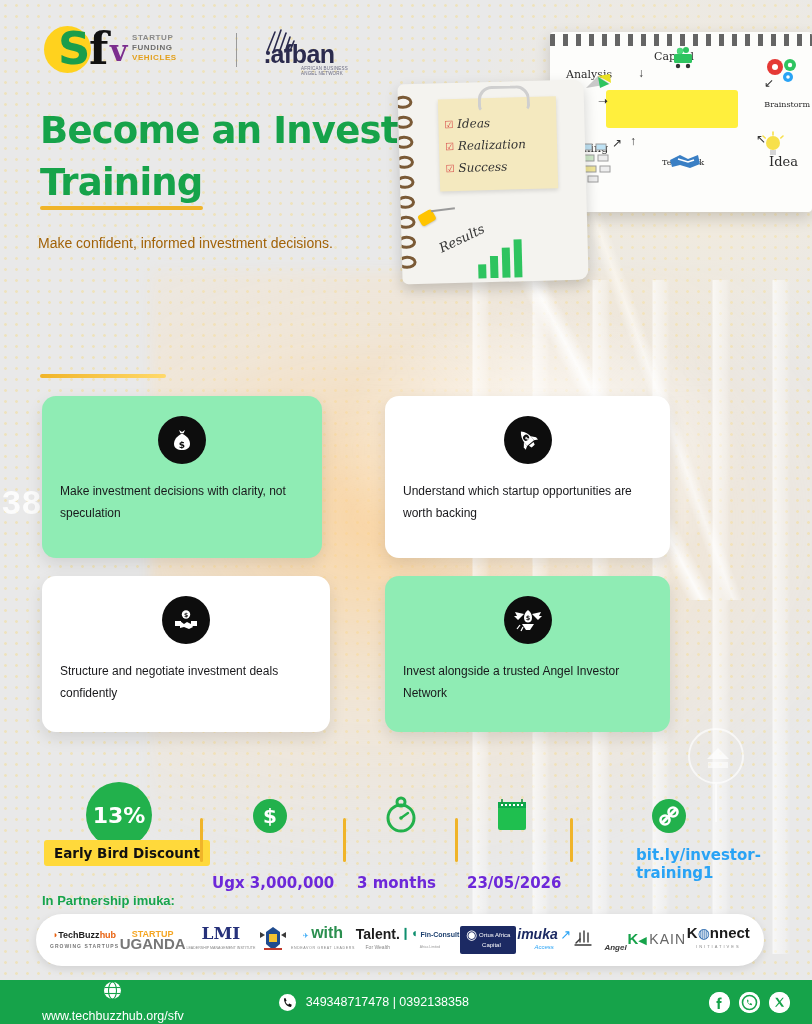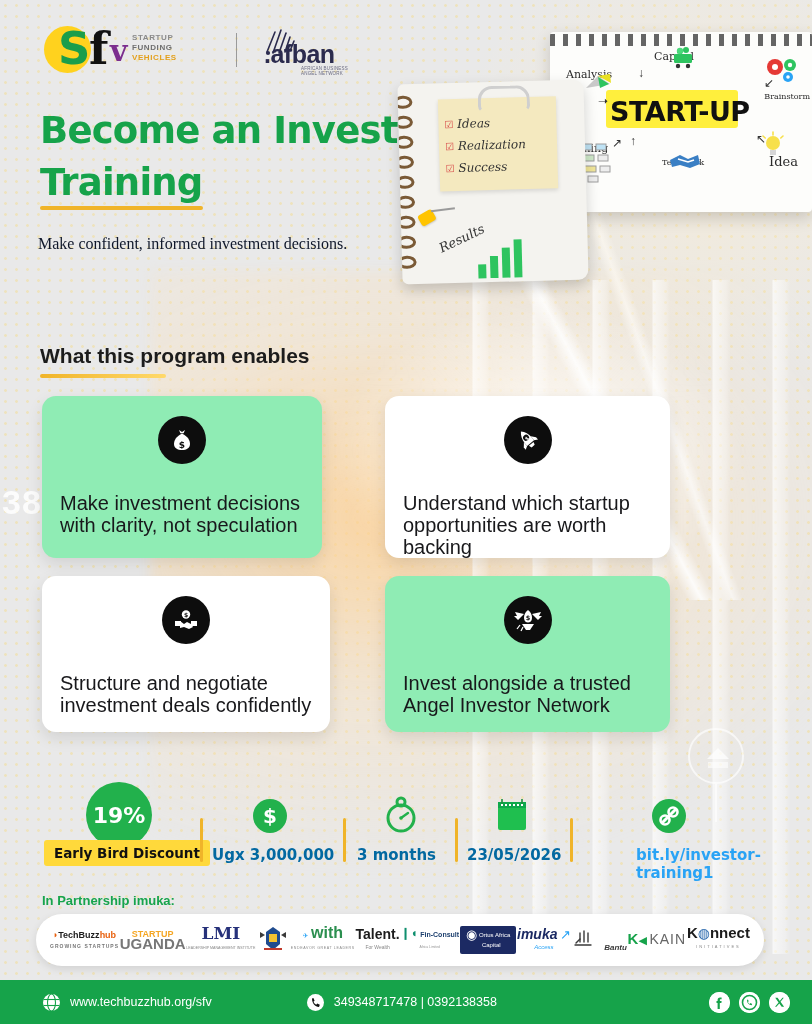--- a/index.html
+++ b/index.html
@@ -136,21 +136,21 @@
     font-size: 37px; font-weight: 800; color: #16a34a;
     line-height: 52px; letter-spacing: -.8px;
     font-family: "DejaVu Sans", sans-serif;
   }
   .head-rule {
     position: absolute; left: 40px; top: 206px;
     width: 163px; height: 4px; border-radius: 2px; background: #F0B429;
   }
   .subhead {
     position: absolute; left: 38px; top: 228px; width: 330px;
-    font-size: 16px; color: #0f172a; line-height: 31px; font-family: Liberation Serif, serif;
+    font-size: 14px; color: #a16207; line-height: 31px;
   }
 
   
   .hero { position: absolute; left: 392px; top: 22px; width: 420px; height: 270px; }
   .notepad {
     position: absolute; left: 8px; top: 60px;
     width: 186px; height: 200px; background: #f4f3ef;
     border-radius: 6px 10px 10px 6px;
     box-shadow: 0 6px 14px rgba(0,0,0,.18);
     transform: rotate(-1.5deg);
@@ -243,21 +243,21 @@
   .c1 { left: 0px;   top: 0px;   width: 280px; height: 162px; }
   .c2 { left: 343px; top: 0px;   width: 285px; height: 162px; }
   .c3 { left: 0px;   top: 180px; width: 288px; height: 156px; }
   .c4 { left: 343px; top: 180px; width: 285px; height: 156px; }
   .icon-circle {
     width: 48px; height: 48px; border-radius: 50%;
     background: #0d0d0d; display: flex; align-items: center; justify-content: center;
     flex: 0 0 auto;
   }
   .card-text {
-    margin-top: 28px; font-size: 20px; line-height: 22px;
+    margin-top: 16px; font-size: 12px; line-height: 22px;
     color: #18181b; text-align: left; align-self: flex-start;
   }
   .c2 .icon-circle, .c2 .card-text, .c4 .card-text { }
 
   
   .strip { position: absolute; left: 0; top: 780px; width: 812px; height: 92px; }
   .badge50 {
     position: absolute; left: 86px; top: 2px;
     width: 66px; height: 66px; border-radius: 50%;
     background: #22B14C; color: #fff;
@@ -268,22 +268,23 @@
   .earlybird {
     position: absolute; left: 44px; top: 60px;
     background: #FFD93B; color: #111;
     font-size: 13.5px; font-weight: 800;
     padding: 5px 10px; border-radius: 3px;
     font-family: "DejaVu Sans", sans-serif;
   }
   .divider { position: absolute; width: 3px; height: 44px; background: #F0B429; top: 38px; border-radius: 2px; }
   .d1 { left: 200px; } .d2 { left: 343px; } .d3 { left: 455px; } .d4 { left: 570px; }
   .strip-lbl {
-    position: absolute; font-size: 15px; font-weight: 800; color: #0369a1;
+    position: absolute; font-size: 15px; font-weight: 800; color: #6d28d9;
     font-family: "DejaVu Sans", sans-serif;
+    margin-top: 28px;
   }
   .strip-ico { position: absolute; }
   .linktext {
     position: absolute; font-size: 15px; font-weight: 800; color: #29A3F5;
     font-family: "DejaVu Sans", sans-serif;
     margin-left: 48px;
   }
 
   
   .part-title {
@@ -357,25 +358,24 @@
     <span>Training</span>
   </div>
   <div class="head-rule"></div>
   <div class="subhead">Make confident, informed investment decisions.</div>
 
   <div class="hero">
 
     <div class="whiteboard">
       <div class="wb-rings"></div>
       <div class="wb-hl"></div>
-      <div class="wb-startup">START-UP</div>
 
       <div class="wb-lbl" style="left:16px; top:36px;">Analysis</div>
       <div class="wb-lbl" style="left:104px; top:18px;">Capital</div>
-      <div class="wb-lbl sm" style="right:2px; top:60px;">Brainstorm</div>
+      <div class="wb-lbl sm" style="right:2px; top:68px;">Brainstorm</div>
       <div class="wb-lbl" style="left:16px; top:110px;">Planing</div>
       <div class="wb-lbl sm" style="left:112px; top:126px;">Teamwork</div>
       <div class="wb-lbl" style="right:14px; top:122px; font-size:13px;">Idea</div>
 
       <svg class="wb-pie" width="32" height="26" viewBox="0 0 32 26">
         <path d="M4 20 L16 8 L28 16 Z" fill="#c9c9c9"></path>
         <path d="M16 8 L28 6 L29 15 Z" fill="#e8e021"></path>
         <path d="M16 9 L27 16 L18 20 Z" fill="#2ec45f"></path>
       </svg>
       <svg class="wb-cart" width="30" height="26" viewBox="0 0 30 26">
@@ -448,21 +448,20 @@
       <div class="results-word">Results</div>
       <div class="bars">
         <i style="height:14px"></i>
           <i style="height:22px"></i>
           <i style="height:30px"></i>
           <i style="height:38px"></i>
       </div>
     </div>
   </div>
 
-  <div class="sec-title">What this program enables</div>
   <div class="sec-rule"></div>
 
   <div class="cards">
 
     <div class="card green c1">
       <div class="icon-circle">
         <svg width="26" height="26" viewBox="0 0 26 26">
           <path d="M10 3 l3 2 3-2 -1.4 3.2 h-3.2 Z" fill="#fff"></path>
           <path d="M13 6.5 c6 3 8 7 8 10.5 0 4-3.6 6-8 6 s-8-2-8-6 c0-3.5 2-7.5 8-10.5 Z" fill="#fff"></path>
           <text x="13" y="20.5" font-size="9" font-weight="bold" text-anchor="middle" fill="#0d0d0d" font-family="DejaVu Sans">$</text>
@@ -512,21 +511,21 @@
               <path d="M7 19 l-3 4"></path>
               <path d="M10 21 l-2 4"></path>
             </g>
         </svg>
       </div>
       <div class="card-text">Invest alongside a trusted Angel Investor Network</div>
     </div>
   </div>
 
   <div class="strip">
-    <div class="badge50">19%</div>
+    <div class="badge50">13%</div>
     <div class="earlybird">Early Bird Discount</div>
 
     <div class="divider d1"></div>
 
     <svg class="strip-ico" style="left:252px; top:18px;" width="36" height="36" viewBox="0 0 36 36">
       <circle cx="18" cy="18" r="17" fill="#22B14C"></circle>
       <text x="18" y="25" font-size="20" font-weight="bold" text-anchor="middle" fill="#fff" font-family="DejaVu Sans">$</text>
     </svg>
     <div class="strip-lbl" style="left:212px; top:66px;">Ugx 3,000,000</div>
 
@@ -620,34 +619,34 @@
     <div class="plogo">
       <svg width="30" height="22" viewBox="0 0 30 22">
         <g stroke="#3a3a3a" stroke-width="1.4" fill="none" stroke-linecap="round">
           <path d="M8 14 v-9"></path>
             <path d="M12 14 v-11"></path>
             <path d="M16 14 v-9"></path>
             <path d="M4 15 l4-4"></path>
           <path d="M3 17 h16"></path>
         </g>
       </svg>
-      <span style="font-style:italic; font-weight:800; font-size:8px; color:#3a3a3a;">Bantu</span>
+      <span style="font-style:italic; font-weight:800; font-size:8px; color:#3a3a3a;">Angel</span>
     </div>
     <div class="plogo">
       <span style="color:#16a34a; font-weight:800; font-size:15px;">K</span><span style="color:#16a34a; font-size:11px;">◀</span>
       <span style="color:#666; font-size:14px; letter-spacing:1px;">KAIN</span>
     </div>
     <div class="plogo">
       <span style="font-weight:800; font-size:15px; color:#1c1c1c;">K</span><span style="color:#1c5fa8; font-size:14px;">◍</span><span style="font-weight:800; font-size:15px; color:#1c1c1c;">nnect</span><br>
       <span style="font-size:4px; letter-spacing:2px; color:#888;">INITIATIVES</span>
     </div>
   </div>
 
   <div class="footer">
-    <div class="f-item" style="margin-left:42px;">
+    <div class="f-item" style="margin-left:42px;flex-direction:column;">
       <svg width="19" height="19" viewBox="0 0 19 19">
         <circle cx="9.5" cy="9.5" r="8.5" fill="#fff"></circle>
         <g stroke="#16A34A" stroke-width="1.1" fill="none">
           <ellipse cx="9.5" cy="9.5" rx="4" ry="8.5"></ellipse>
           <path d="M1.5 6.5 h16"></path>
             <path d="M1.5 12.5 h16"></path>
         </g>
       </svg>
       <span>www.techbuzzhub.org/sfv</span>
     </div>

